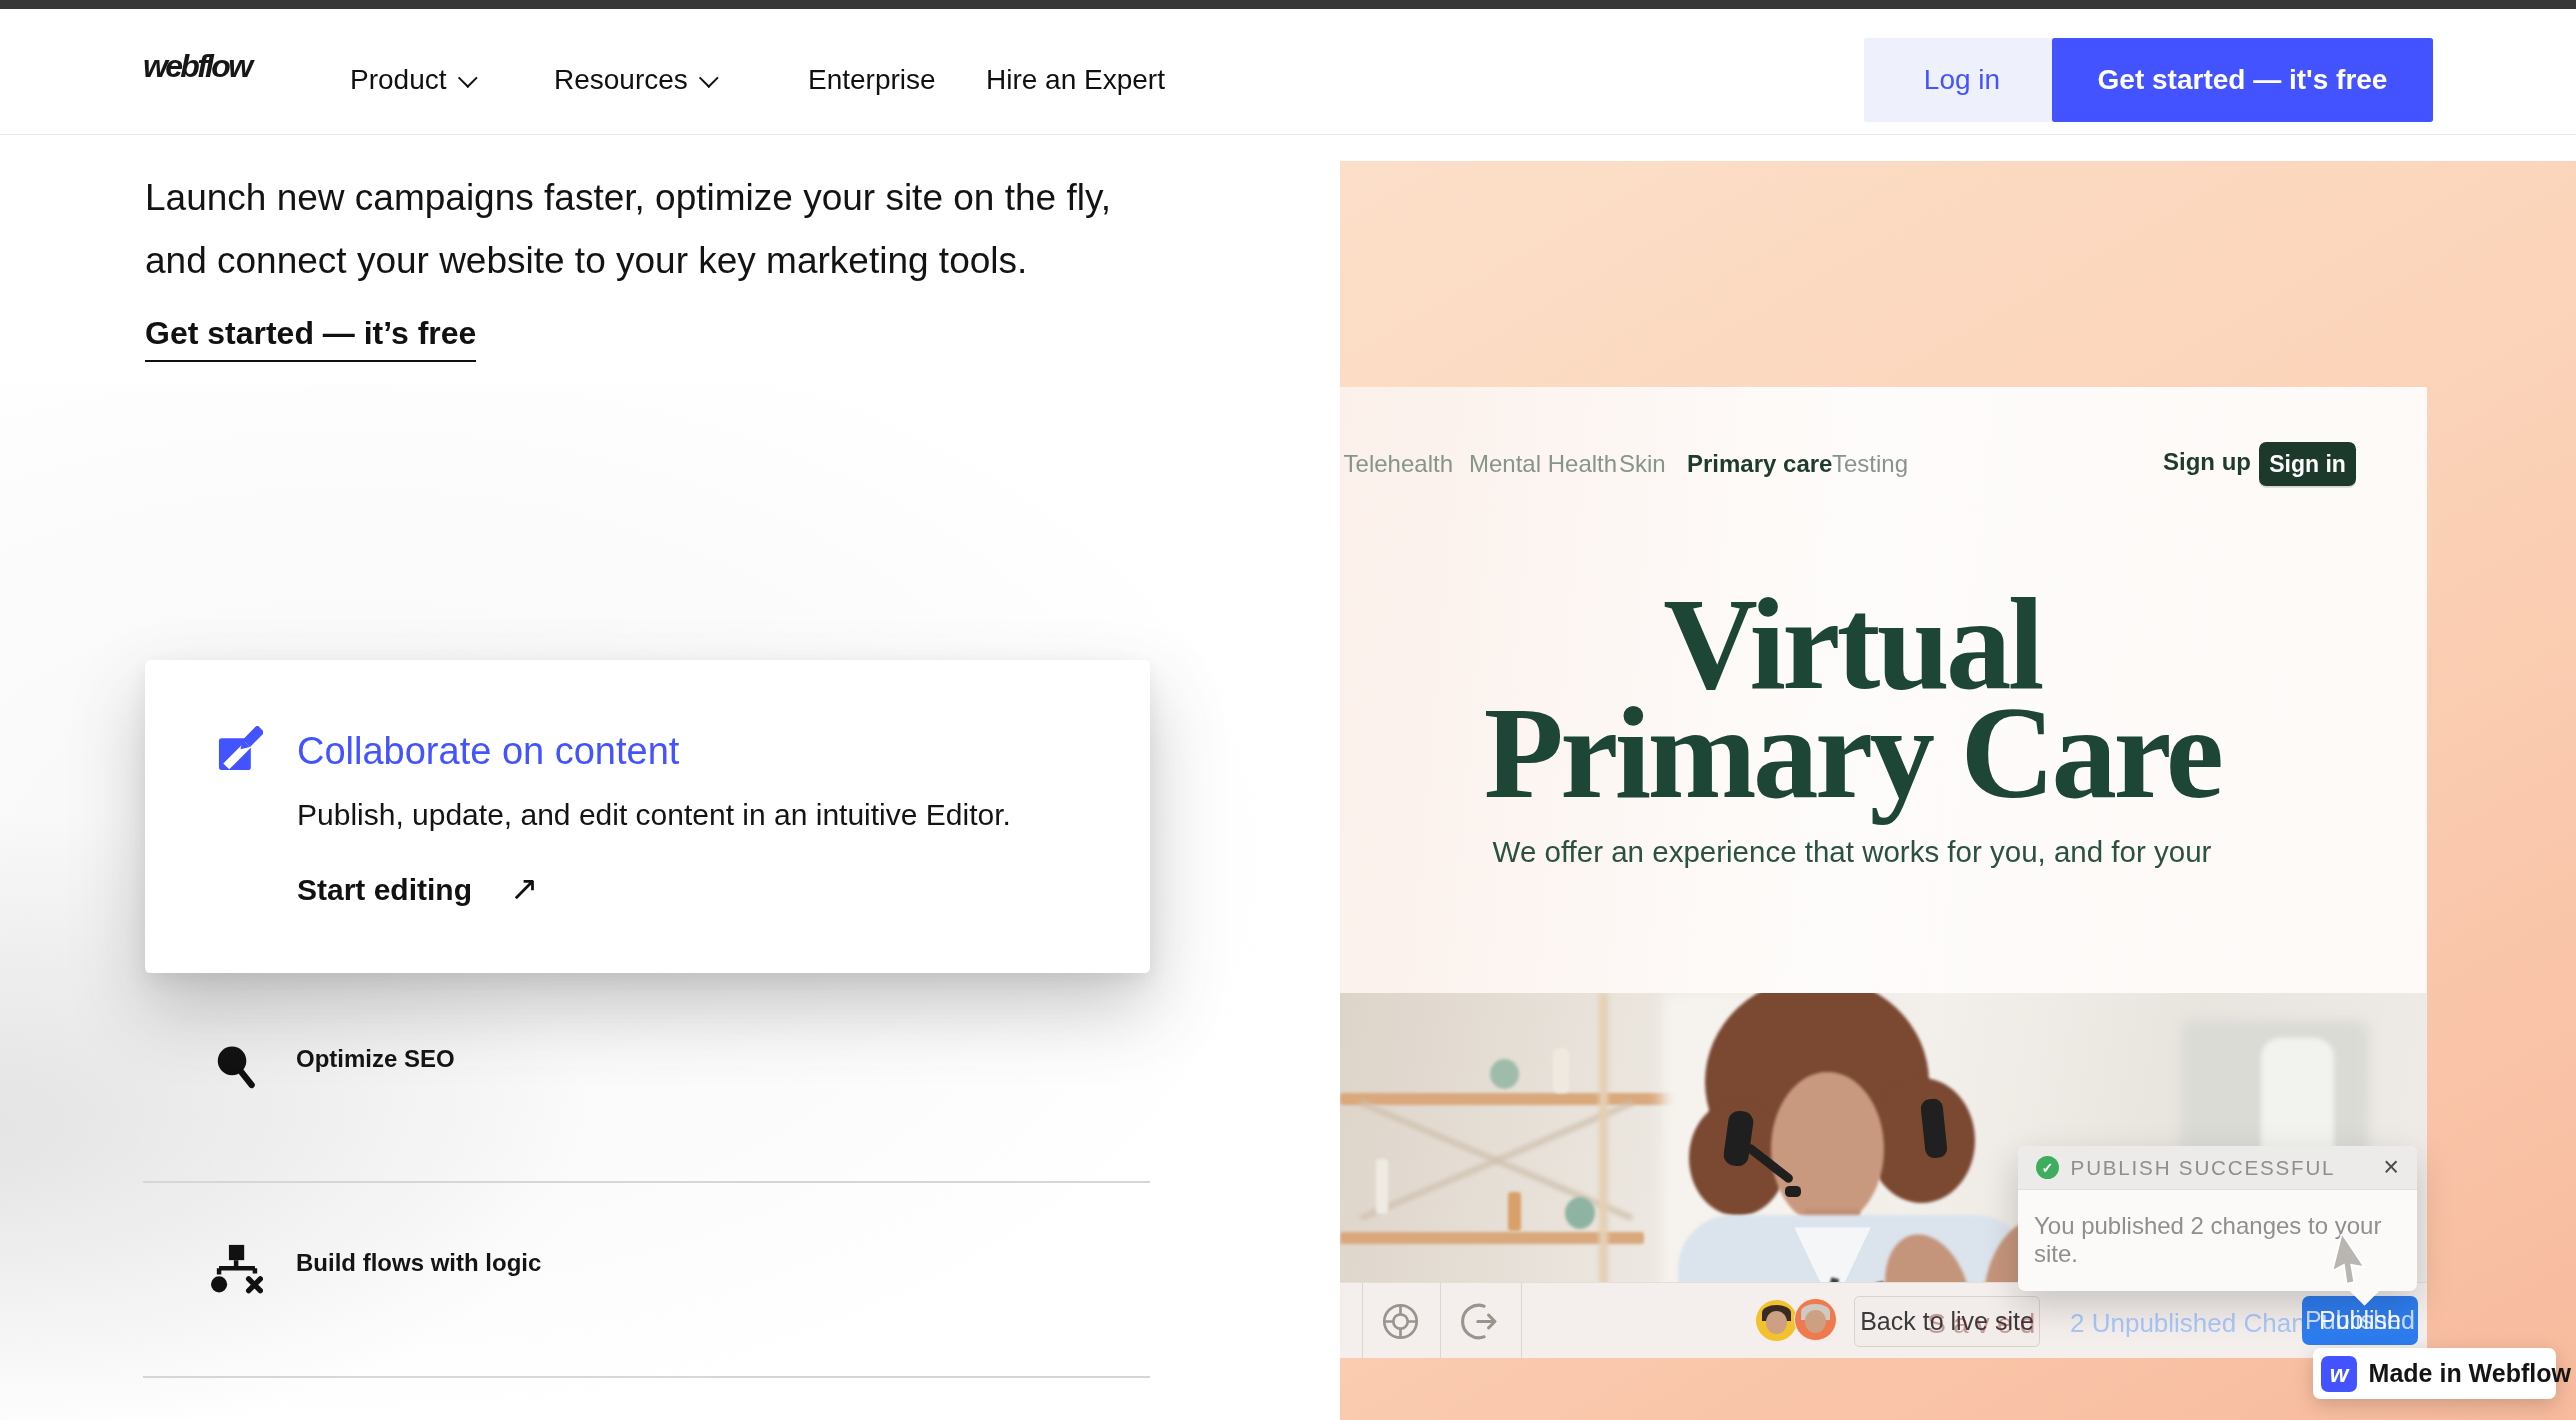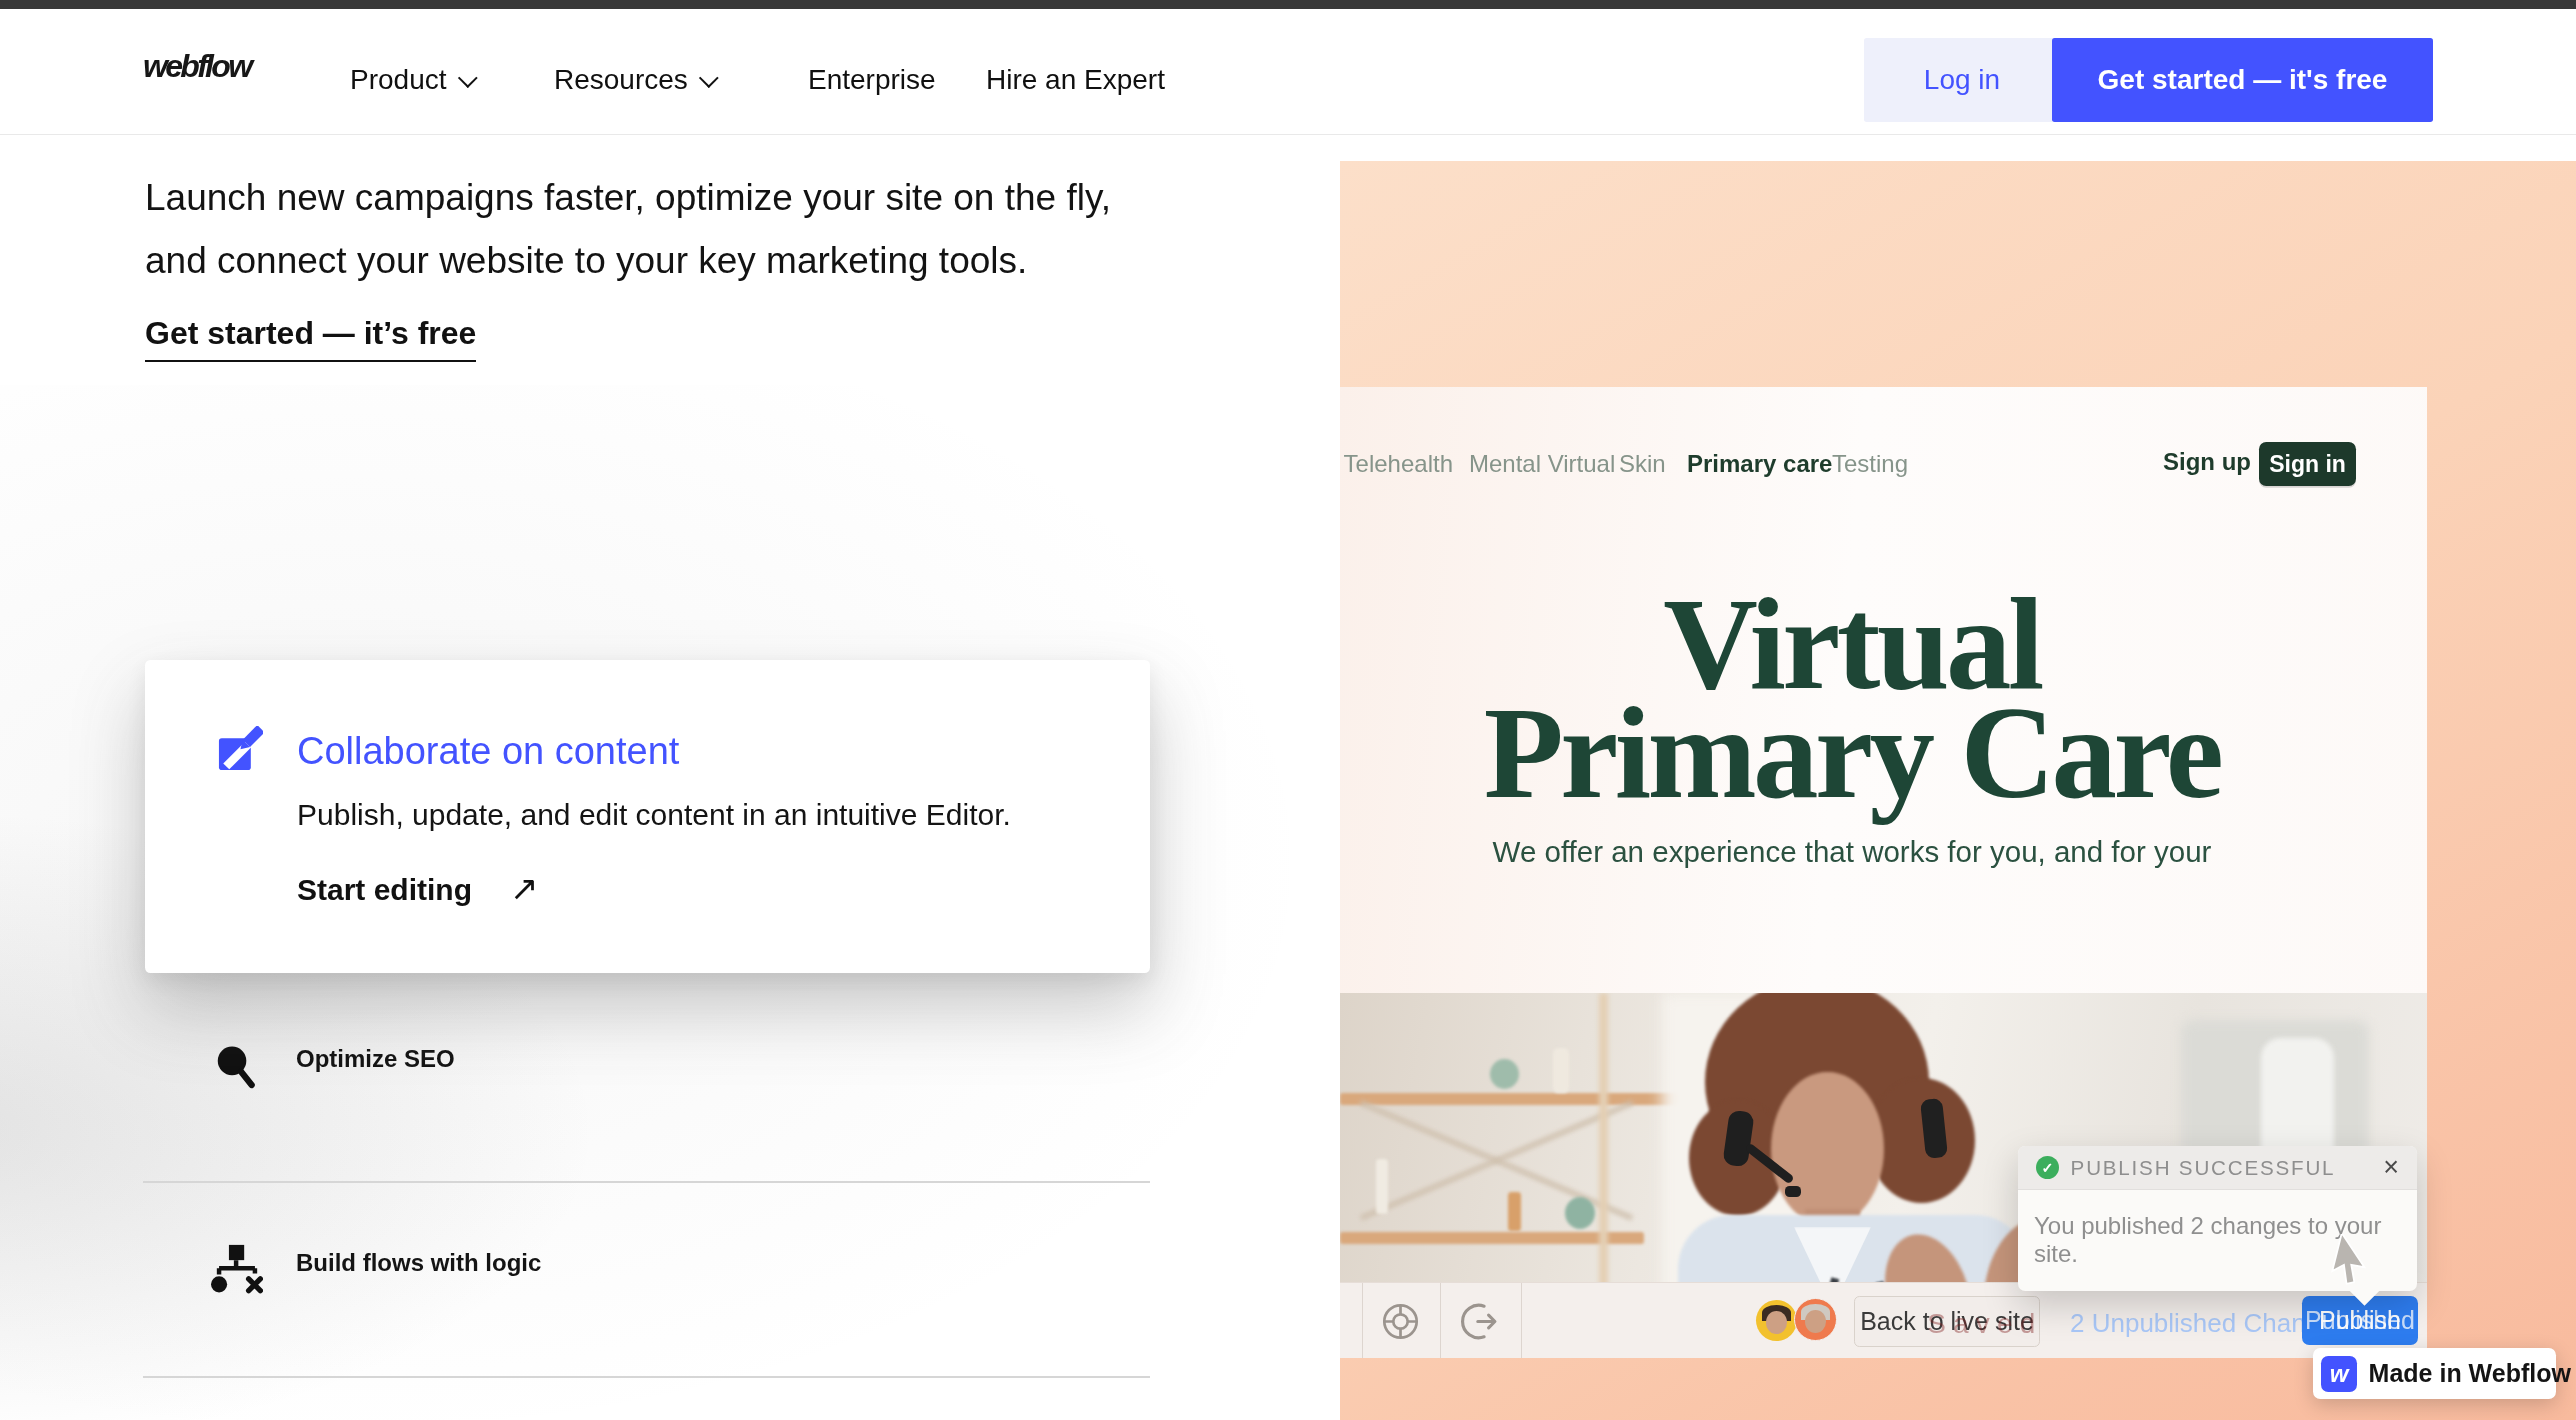--- a/index.html
+++ b/index.html
@@ -167,21 +167,21 @@
   <path d="M42 40 l13 13 M55 40 l-13 13" stroke="#111" stroke-width="6" stroke-linecap="round"></path>
 </svg>
 <div class="abs feature-row-label row2-label">Build flows with logic</div>
 <div class="abs divider div2"></div>
 
 <div class="abs preview"></div>
 
 <div class="abs site">
 
   <div class="abs site-nav-link snl0">Telehealth</div>
-  <div class="abs site-nav-link snl1">Mental Virtual</div>
+  <div class="abs site-nav-link snl1">Mental Health</div>
   <div class="abs site-nav-link snl2">Skin</div>
   <div class="abs site-nav-link snl3">Primary care</div>
   <div class="abs site-nav-link snl4">Testing</div>
   <div class="abs site-signup">Sign up</div>
   <div class="abs site-signin">Sign in</div>
 
   <div class="abs site-hero">
     <div class="site-h1">Virtual</div>
     <div class="site-h1">Primary Care</div>
     <div class="site-sub">

